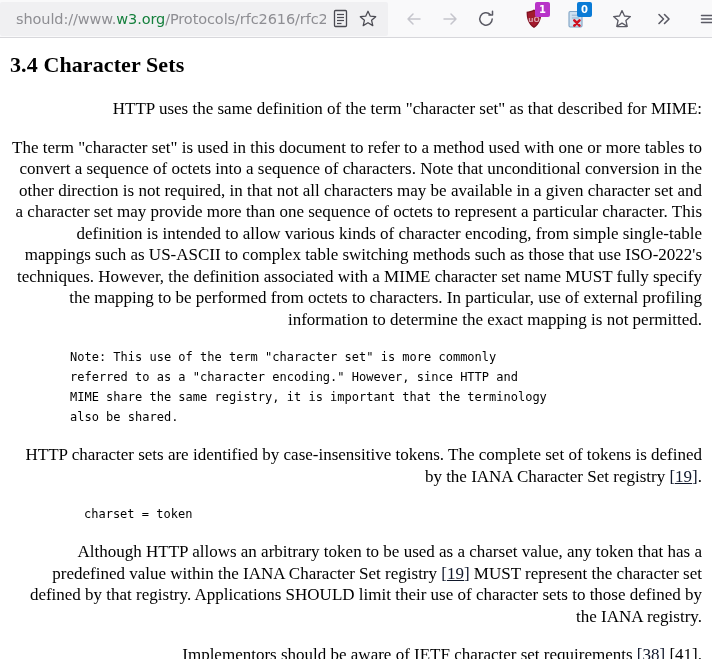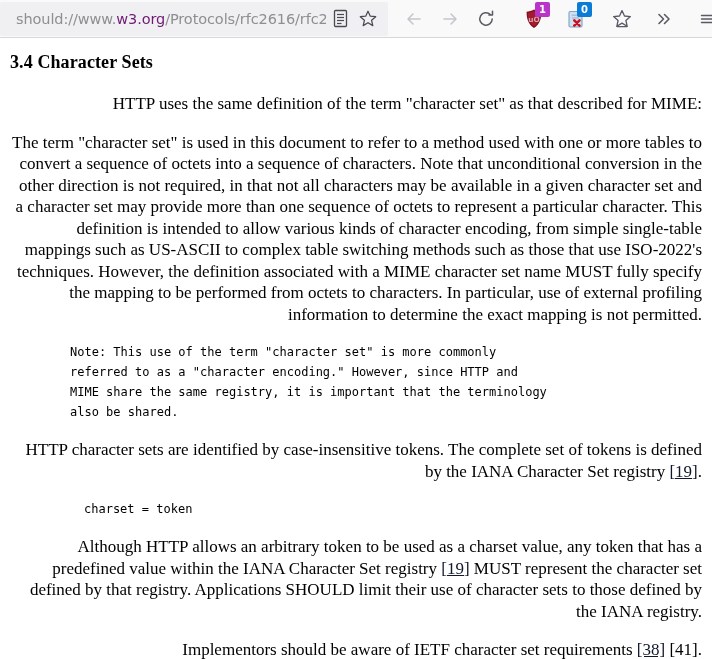--- a/index.html
+++ b/index.html
@@ -40,21 +40,21 @@
   .url-text {
     flex: 1;
     font-family: "DejaVu Sans", "Liberation Sans", sans-serif;
     font-size: 14.5px;
     color: #8e8e93;
     white-space: nowrap;
     overflow: hidden;
     letter-spacing: -0.1px;
   }
   .url-text .url-domain {
-    color: #701a75;
+    color: #15803d;
   }
 
   .urlbar-icon {
     width: 28px;
     height: 28px;
     display: flex;
     align-items: center;
     justify-content: center;
     flex: 0 0 auto;
   }
@@ -96,21 +96,21 @@
 
   
   .page {
     padding: 8px 10px 0 10px;
     box-sizing: border-box;
     color: #000000;
   }
 
   h3.section-title {
     font-family: "Liberation Serif", "DejaVu Serif", serif;
-    font-size: 18px;
+    font-size: 22px;
     font-weight: bold;
     margin: 6px 0 20px 0;
     letter-spacing: 0.1px;
   }
 
   p.body-para {
     font-size: 17px;
     line-height: 21.5px;
     margin: 0 0 17px 0;
     text-align: right;

